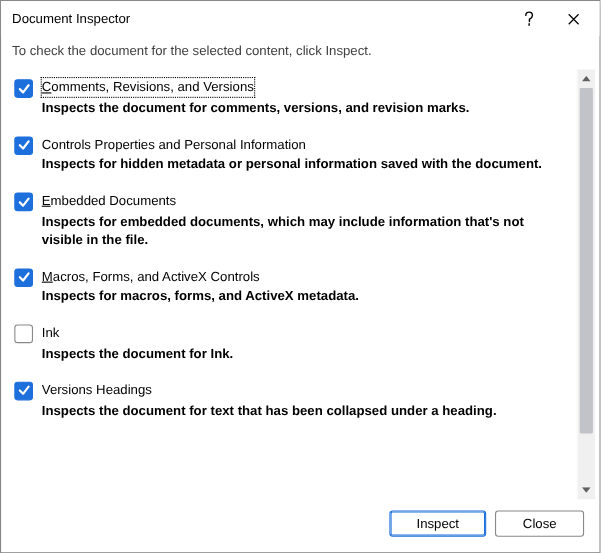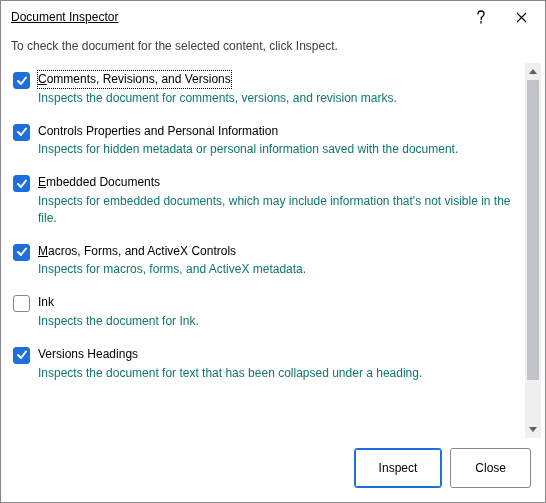--- a/index.html
+++ b/index.html
@@ -17,21 +17,21 @@
   flex-direction: column;
   box-shadow: 4px 4px 8px rgba(0,0,0,0.3);
 }
 .titlebar {
   display: flex;
   align-items: center;
   height: 32px;
   padding: 0 4px 0 10px;
   background: #ffffff;
 }
-.titlebar .title { flex: 1; font-size: 12px; color: #000; text-decoration: underline; }
+.titlebar .title { flex: 1; font-size: 12px; color: #000; }
 .titlebar .btn {
   width: 40px; height: 28px;
   display: flex; align-items: center; justify-content: center;
   color: #000;
 }
 .subtitle {
   padding: 6px 10px 10px 10px;
   color: #404040;
   font-size: 12px;
 }
@@ -94,34 +94,35 @@
 .item-label {
   font-weight: 400;
   color: #000;
   font-size: 12px;
   line-height: 1.4;
   display: inline-block;
 }
 .item-label.focused { outline: 1px dotted #000; outline-offset: 0; }
 .item-label .ul { text-decoration: underline; }
 .item-desc {
-  color: #0f766e;
+  color: #000000;
   font-size: 12px;
   line-height: 1.4;
   margin-top: 2px;
+  font-weight: bold;
 }
 .footer {
   display: flex;
   justify-content: flex-end;
   gap: 8px;
   padding: 10px 14px 14px 10px;
 }
 .footer .btn {
   min-width: 80px;
-  height: 40px;
+  height: 24px;
   padding: 0 24px;
   background: #fff;
   border: 1px solid #888;
   border-radius: 3px;
   font-size: 12px;
   font-family: inherit;
   display: flex; align-items: center; justify-content: center;
 }
 .footer .btn.default { border-color: #1d6fdc; box-shadow: 0 0 0 1px #1d6fdc inset; }
 </style>

